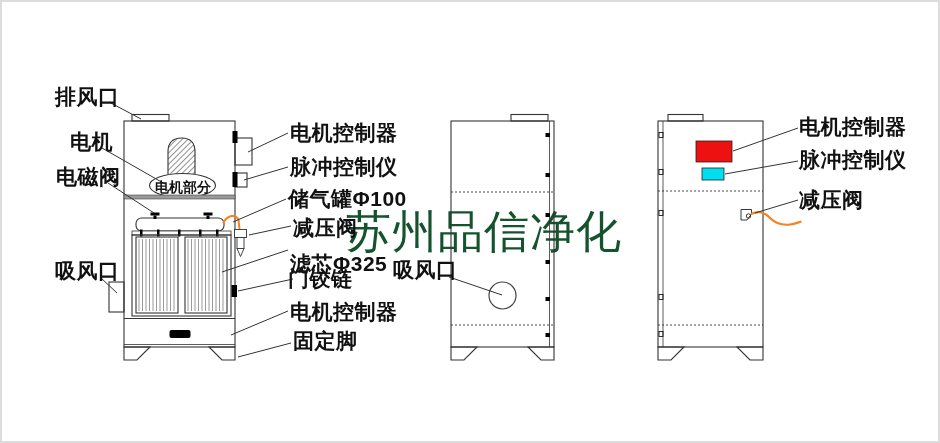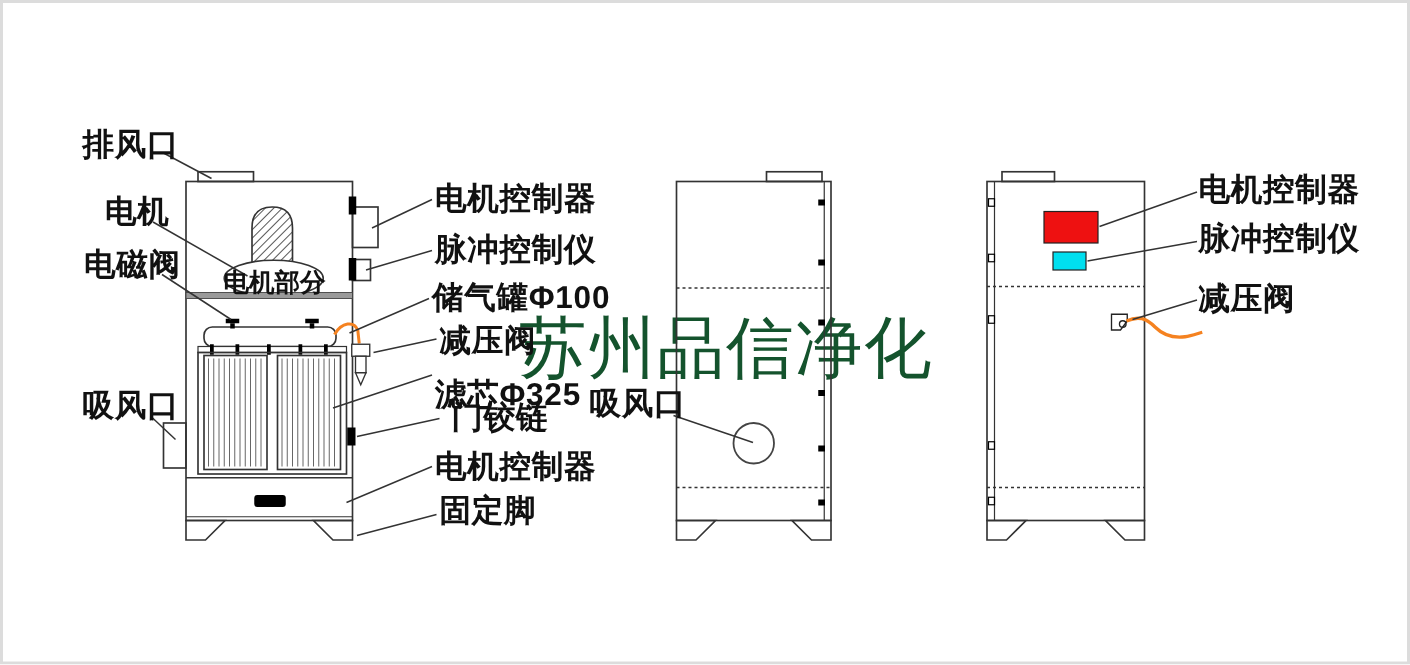--- a/index.html
+++ b/index.html
@@ -32,21 +32,21 @@
     font-size:21px;
     line-height:1;
     letter-spacing:0.5px;
     color:#111;
     white-space:nowrap;
   }
   .lbl-small{
     position:absolute;
     z-index:2;
     font-weight:bold;
-    font-size:17px;
+    font-size:14px;
     line-height:1;
     color:#111;
     text-align:center;
     white-space:nowrap;
   }
 </style>
 </head>
 <body>
 
 <div class="canvas">
@@ -198,21 +198,21 @@
   <div class="lbl" style="left:53px;top:84px">排风口</div>
   <div class="lbl" style="left:68px;top:129px">电机</div>
   <div class="lbl" style="left:54px;top:164px">电磁阀</div>
   <div class="lbl" style="left:53px;top:258px">吸风口</div>
 
   <div class="lbl" style="left:288px;top:120px">电机控制器</div>
   <div class="lbl" style="left:288px;top:154px">脉冲控制仪</div>
   <div class="lbl" style="left:286px;top:186px">储气罐Φ100</div>
   <div class="lbl" style="left:291px;top:215px">减压阀</div>
   <div class="lbl" style="left:288px;top:251px">滤芯Φ325</div>
-  <div class="lbl" style="left:299px;top:266px">门铰链</div>
+  <div class="lbl" style="left:286px;top:266px">门铰链</div>
   <div class="lbl" style="left:288px;top:299px">电机控制器</div>
   <div class="lbl" style="left:291px;top:328px">固定脚</div>
 
   <div class="lbl" style="left:391px;top:257px">吸风口</div>
 
   <div class="lbl" style="left:797px;top:114px">电机控制器</div>
   <div class="lbl" style="left:797px;top:147px">脉冲控制仪</div>
   <div class="lbl" style="left:797px;top:187px">减压阀</div>
 
   <div class="lbl-small" style="left:147px;top:177.5px;width:68px">电机部分</div>

